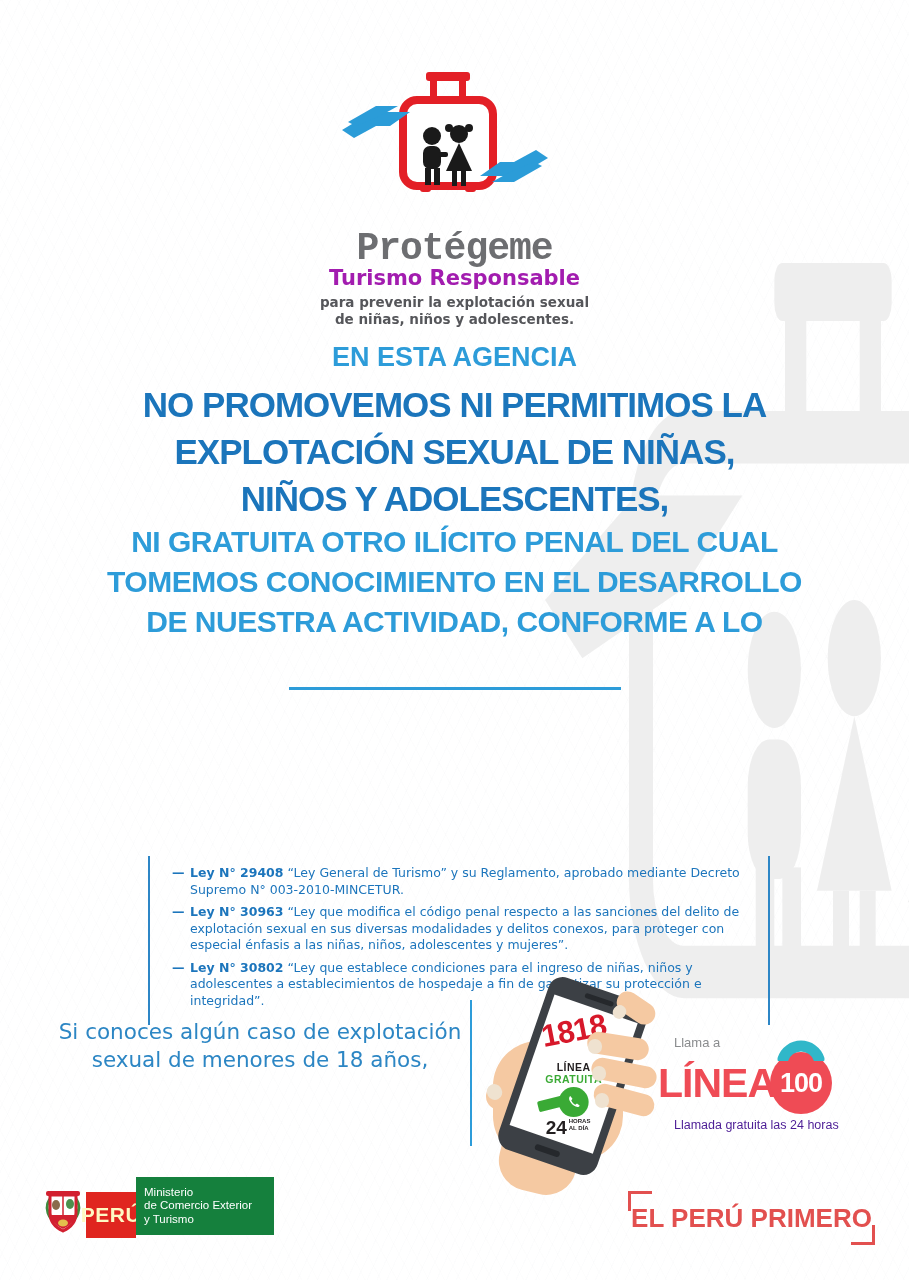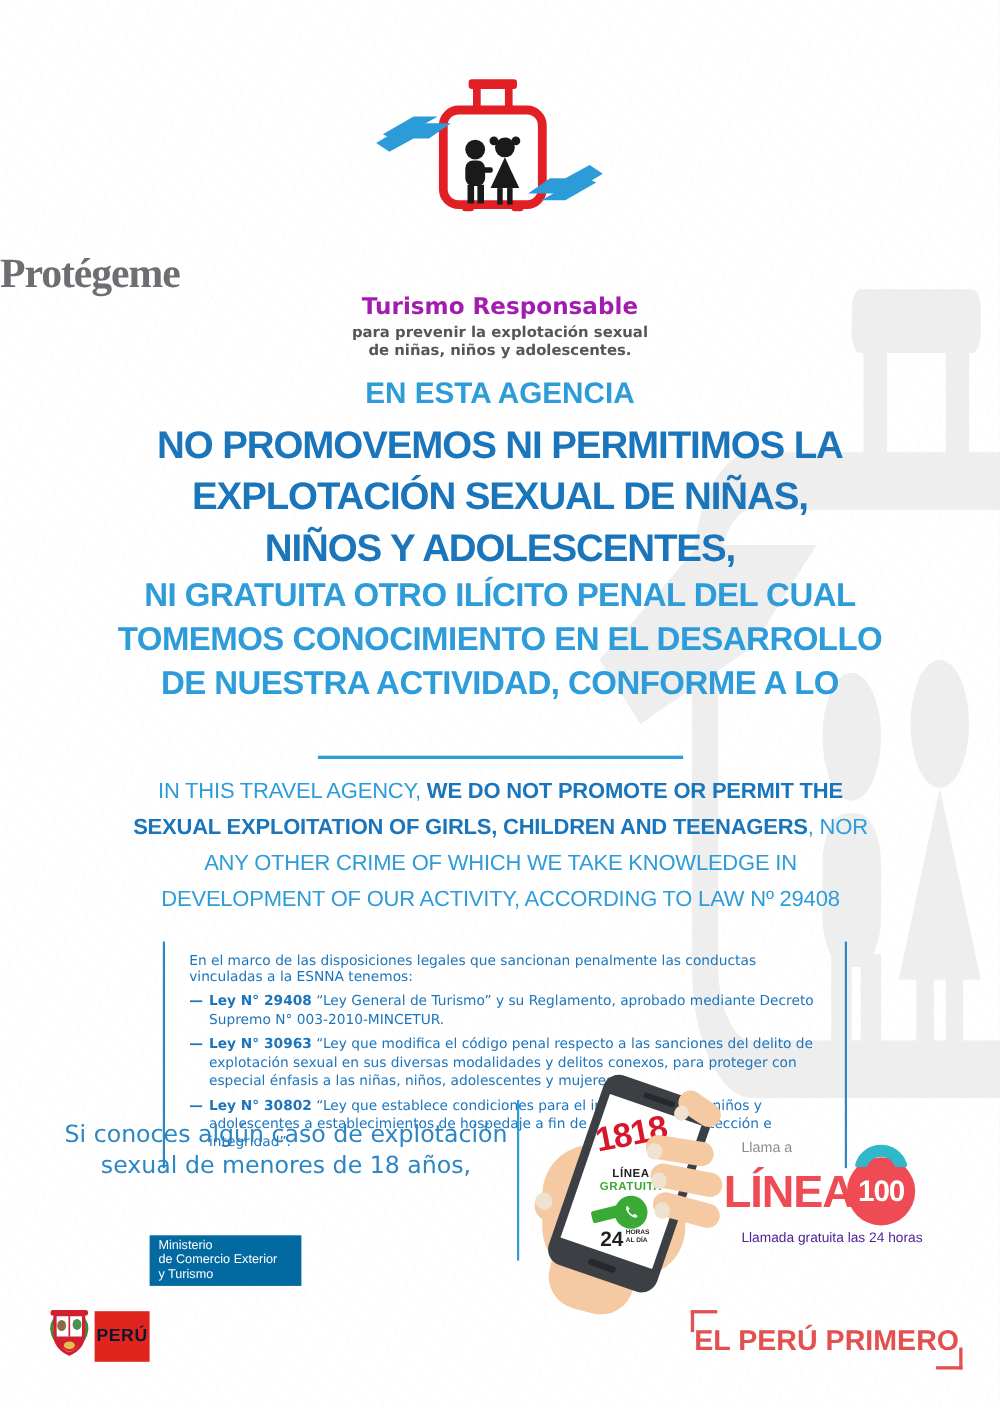--- a/index.html
+++ b/index.html
@@ -14,22 +14,22 @@
     background:
       repeating-linear-gradient(115deg, rgba(100,110,130,.030) 0 1px, transparent 1px 9px),
       repeating-linear-gradient(62deg, rgba(100,110,130,.022) 0 1px, transparent 1px 14px);
     opacity:.6;
   }
   .watermark { position:absolute; left:545px; top:228px; z-index:0; opacity:.85; }
   .layer { position:absolute; z-index:2; }
 
   
   .logo-svg { position:absolute; left:340px; top:64px; width:210px; height:160px; z-index:2; }
-  .logo-title { left:0; top:227px; width:100%; 
-    font-family:Liberation Serif, serif; font-size:38px; font-weight:bold; color:#6D6E71; letter-spacing:-1px; }
+  .logo-title { left:0; top:227px; width:100%; text-align:center;
+    font-family:Liberation Mono, monospace; font-size:38px; font-weight:bold; color:#6D6E71; letter-spacing:-1px; }
   .logo-subtitle { left:0; top:254px; width:100%; text-align:center;
     font-family:"DejaVu Sans", sans-serif; font-size:21px; font-weight:600; color:#a21caf;margin-top:12px; }
   .logo-tagline { left:0; top:294px; width:100%; text-align:center;
     font-family:"DejaVu Sans", sans-serif; font-size:13.5px; font-weight:bold; color:#55565A; line-height:17px; }
 
   
   .hl-intro { left:0; top:342px; width:100%; text-align:center;
     font-size:27px; font-weight:bold; color:#2D9CD9; letter-spacing:0; }
   .hl-bold { left:0; top:381px; width:100%; text-align:center;
     font-size:35px; font-weight:900; color:#1B75BB; line-height:47px; letter-spacing:-1px; }
@@ -108,22 +108,22 @@
   .l100-circle { position:relative; width:62px; height:62px; margin-left:-6px;
     background:#EF4B55; border-radius:50%; display:flex; align-items:center; justify-content:center; }
   .l100-num { font-size:27px; font-weight:700; color:#ffffff; letter-spacing:-1px; }
   .l100-handset { position:absolute; top:-13px; left:50%; transform:translateX(-50%); }
   .l100-caption { margin-left:16px; margin-top:4px; font-size:12.5px; color:#4c1d95; }
 
   
   .coat { left:42px; top:1189px; width:42px; height:50px; }
   .peru-box { left:86px; top:1192px; width:50px; height:46px; background:#E0251F;
     display:flex; align-items:center; justify-content:center; }
-  .peru-box span { color:#0f172a; font-size:16px; font-weight:bold; letter-spacing:.5px; }
-  .ministry-box { left:136px; top:1123px; width:138px; height:46px; background:#0369a1;
+  .peru-box span { color:#fef9c3; font-size:21px; font-weight:bold; letter-spacing:.5px; }
+  .ministry-box { left:136px; top:1177px; width:138px; height:58px; background:#15803d;
     display:flex; flex-direction:column; justify-content:center; padding-left:8px; }
   .ministry-box span { color:#fff; font-size:11.5px; line-height:13.5px; }
   .slogan { left:628px; top:1191px; width:247px; height:54px; }
   .slogan-text { position:absolute; inset:0; display:flex; align-items:center; justify-content:center;
     font-size:26px; font-weight:900; color:#E2504F; letter-spacing:0; white-space:nowrap; }
   .br-tl { position:absolute; left:0; top:0; width:24px; height:20px;
     border-left:3px solid #E2504F; border-top:3px solid #E2504F; }
   .br-br { position:absolute; right:0; bottom:0; width:24px; height:20px;
     border-right:3px solid #E2504F; border-bottom:3px solid #E2504F; }
 </style>
@@ -194,26 +194,22 @@
     <div>EXPLOTACIÓN SEXUAL DE NIÑAS,</div>
     <div>NIÑOS Y ADOLESCENTES,</div>
   </div>
   <div class="layer hl-light">
     <div>NI GRATUITA OTRO ILÍCITO PENAL DEL CUAL</div>
     <div>TOMEMOS CONOCIMIENTO EN EL DESARROLLO</div>
     <div>DE NUESTRA ACTIVIDAD, CONFORME A LO</div>
   </div>
   <div class="layer divider-h"></div>
 
-  <div class="layer english">
-    <span>IN THIS TRAVEL AGENCY, </span><b>WE DO NOT PROMOTE OR PERMIT THE SEXUAL EXPLOITATION OF GIRLS, CHILDREN AND TEENAGERS</b><span>, NOR ANY OTHER CRIME OF WHICH WE TAKE KNOWLEDGE IN DEVELOPMENT OF OUR ACTIVITY, ACCORDING TO LAW Nº 29408</span>
-  </div>
 
   <div class="layer legal-box">
-    <div class="legal-intro">En el marco de las disposiciones legales que sancionan penalmente las conductas vinculadas a la ESNNA tenemos:</div>
     <div class="legal-item">
       <span class="dash">—</span>
       <p><b>Ley N° 29408</b><span>“Ley General de Turismo” y su Reglamento, aprobado mediante Decreto Supremo N° 003-2010-MINCETUR.</span></p>
     </div>
     <div class="legal-item">
       <span class="dash">—</span>
       <p><b>Ley N° 30963</b><span>“Ley que modifica el código penal respecto a las sanciones del delito de explotación sexual en sus diversas modalidades y delitos conexos, para proteger con especial énfasis a las niñas, niños, adolescentes y mujeres”.</span></p>
     </div>
     <div class="legal-item">
       <span class="dash">—</span>

